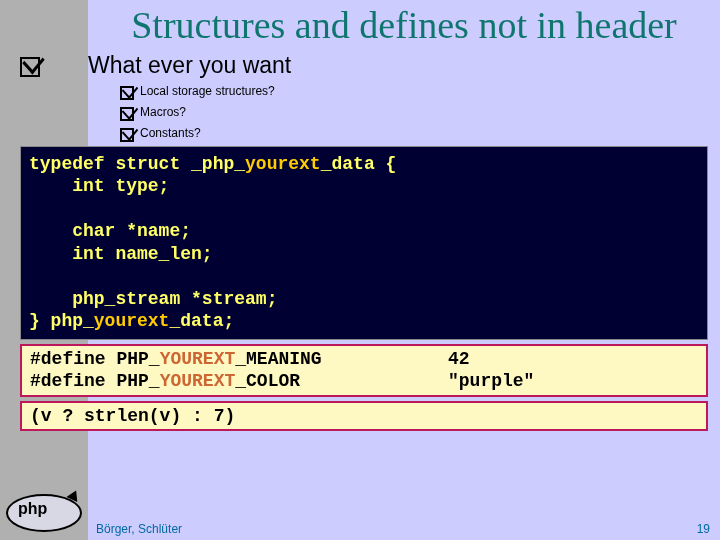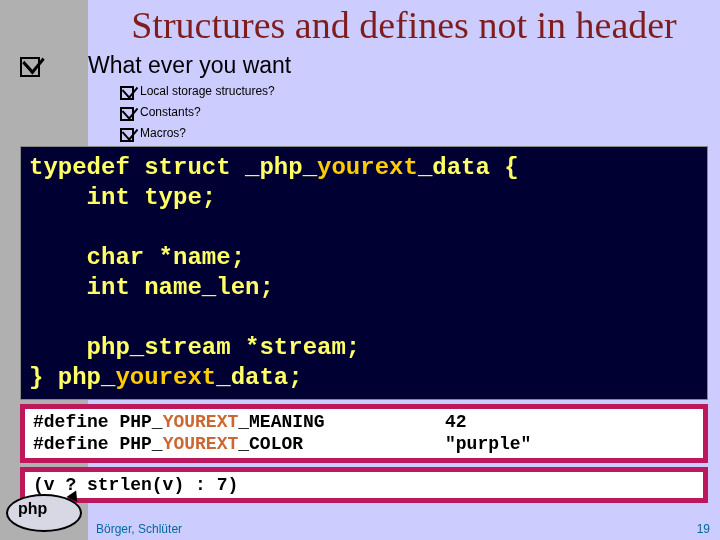--- a/index.html
+++ b/index.html
@@ -1,37 +1,37 @@
 <!DOCTYPE html>
 <html><head>
 <meta charset="utf-8">
 <style>
   * { margin: 0; padding: 0; box-sizing: border-box; }
   html, body { width: 720px; height: 540px; overflow: hidden; font-family: Verdana, Geneva, sans-serif; }
   .slide { position: relative; width: 720px; height: 540px; background: #fff; }
   .sidebar { position: absolute; left: 0; top: 0; width: 88px; height: 540px; background: #b0b0b0; }
   .content { position: absolute; left: 88px; top: 0; width: 632px; height: 540px; background: #ccccff; }
-  .title { font-family: "Times New Roman", Times, serif; font-size: 38px; font-weight: 400; color: #7f1d1d; text-align: center; padding: 6px 40px 6px 40px; line-height: 1.05; }
+  .title { font-family: "Times New Roman", Times, serif; font-size: 38px; font-weight: 400; color: #0f766e; text-align: center; padding: 6px 40px 6px 40px; line-height: 1.05; }
   .body { padding: 0 10px 0 10px; }
   .bullet-row { display: flex; align-items: center; margin-bottom: 4px; }
   .bullet-row.main { margin-left: -78px; }
   .check-icon { width: 20px; height: 20px; flex: 0 0 20px; border: 2px solid #000; position: relative; margin-right: 10px; margin-top: 4px; }
   .check-icon.main { margin-right: 48px; }
   .check-icon::after { content: ""; position: absolute; left: 2px; top: -5px; width: 16px; height: 12px; border-left: 3px solid #000; border-bottom: 3px solid #000; transform: rotate(-50deg) skew(-8deg); }
   .sub-bullets { margin-left: 22px; margin-top: 2px; }
   .sub-bullets .check-icon { width: 14px; height: 14px; flex: 0 0 14px; border-width: 2px; margin-top: 3px; margin-right: 6px; }
   .sub-bullets .check-icon::after { left: 1px; top: -4px; width: 12px; height: 9px; border-width: 2px; }
   .bullet-text { color: #000; }
   .bullet-text.main { font-size: 23px; }
   .bullet-text.sub { font-size: 12px; }
 
-  .code-block { font-family: "Courier New", Courier, monospace; font-size: 24px; font-weight: bold; background: #000033; color: #ffff66; padding: 6px 8px; border: 1px solid #888; margin: 2px 2px 2px -78px; line-height: 1.25; white-space: pre; overflow: hidden; }
+  .code-block { font-family: "Courier New", Courier, monospace; font-size: 18px; font-weight: bold; background: #000033; color: #ffff66; padding: 6px 8px; border: 1px solid #888; margin: 2px 2px 2px -78px; line-height: 1.25; white-space: pre; overflow: hidden; }
   .orange { color: #ffcc00; }
 
-  .define-block { font-family: "Courier New", Courier, monospace; font-size: 18px; font-weight: bold; color: #000; background: #ffffff; padding: 2px 8px; margin: 4px 2px 0 -78px; border: 5px solid #be185d; line-height: 1.25; white-space: pre; overflow: hidden; display:flex; justify-content: space-between;}
+  .define-block { font-family: "Courier New", Courier, monospace; font-size: 18px; font-weight: bold; color: #000; background: #fef9c3; padding: 2px 8px; margin: 4px 2px 0 -78px; border: 2px solid #be185d; line-height: 1.25; white-space: pre; overflow: hidden; display:flex; justify-content: space-between;}
   .def-left {  }
   .def-right { text-align: left; width: 250px; }
   .brown { color: #cc6633; }
 
   .footer { position: absolute; left: 88px; bottom: 0; width: 632px; height: 22px; display: flex; align-items: center; font-size: 12px; color: #0369a1; background: #ccccff; }
   .footer-left { position: absolute; left: 8px; }
   .footer-center { position: absolute; left: 0; width: 100%; text-align: center; }
   .footer-right { position: absolute; right: 10px; margin-left: 43px; }
 
   .logo { position: absolute; left: 6px; bottom: 8px; width: 76px; height: 44px; }
@@ -55,25 +55,25 @@
         <span class="bullet-text main">What ever you want</span>
       </div>
 
       <div class="sub-bullets">
         <div class="bullet-row">
           <span class="check-icon"></span>
           <span class="bullet-text sub">Local storage structures?</span>
         </div>
         <div class="bullet-row">
           <span class="check-icon"></span>
-          <span class="bullet-text sub">Constants?</span>
+          <span class="bullet-text sub">Macros?</span>
         </div>
         <div class="bullet-row">
           <span class="check-icon"></span>
-          <span class="bullet-text sub">Macros?</span>
+          <span class="bullet-text sub">Constants?</span>
         </div>
       </div>
 
       <div class="code-block"><span>typedef struct _php_</span><span class="orange">yourext</span><span>_data {</span>
 <span>    int type;</span>
 <span></span>
 <span>    char *name;</span>
 <span>    int name_len;</span>
 <span></span>
 <span>    php_stream *stream;</span>

